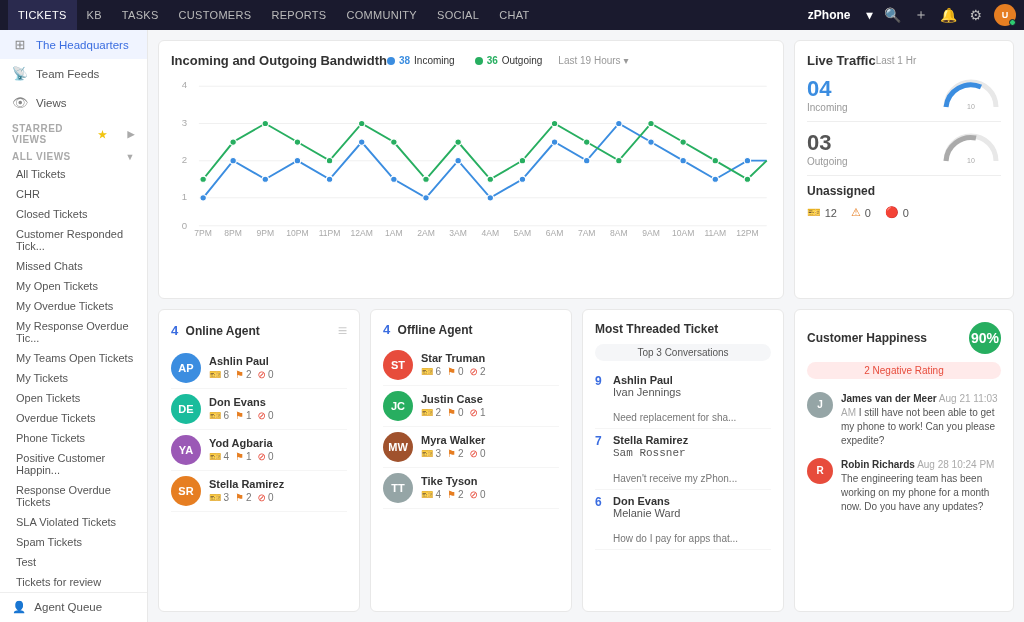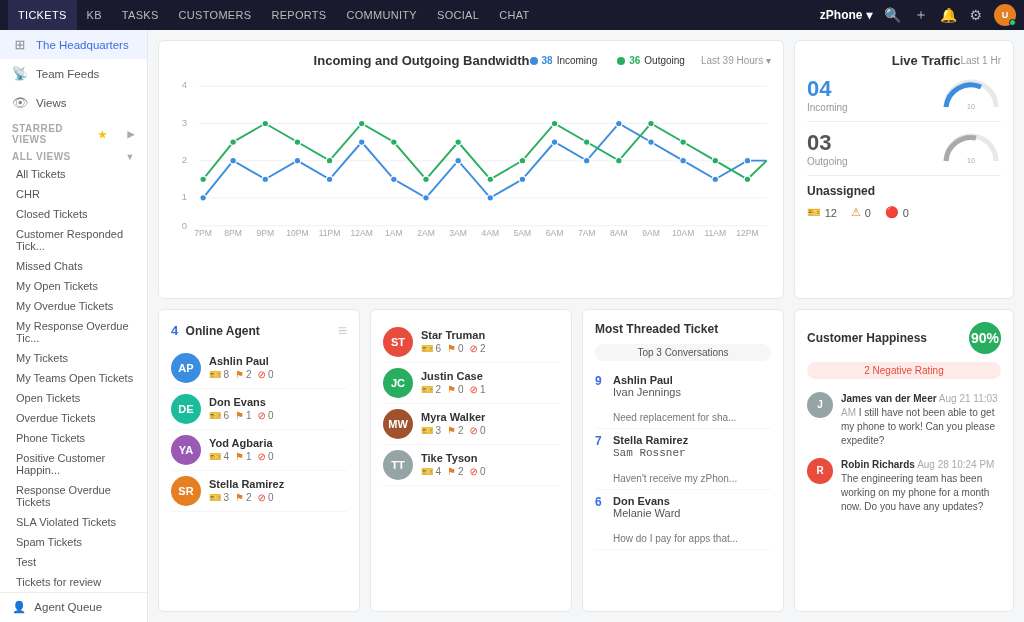--- a/index.html
+++ b/index.html
@@ -3,21 +3,21 @@
   <meta charset="utf-8">
   <style>
     * { box-sizing: border-box; margin: 0; padding: 0; }
     body { font-family: -apple-system, BlinkMacSystemFont, 'Segoe UI', sans-serif; font-size: 12px; background: #f5f6f8; color: #333; display: flex; flex-direction: column; height: 622px; overflow: hidden; }
 
     
     .top-nav { background: #1a1a2e; display: flex; align-items: center; height: 30px; padding: 0 8px; flex-shrink: 0; }
     .top-nav-item { color: #bbb; font-size: 11px; font-weight: 500; padding: 0 10px; height: 100%; display: flex; align-items: center; cursor: pointer; text-transform: uppercase; letter-spacing: 0.3px; }
     .top-nav-item.active { color: #fff; background: #2a2a4e; }
     .top-nav-right { margin-left: auto; display: flex; align-items: center; gap: 12px; }
-    .top-nav-brand { color: #fff; font-size: 12px; font-weight: 600; display: flex; align-items: center; gap: 4px; }
+    .top-nav-brand { color: #fff; font-size: 12px; font-weight: 600; display: flex; align-items: center; gap: 16px; }
     .top-nav-icon { color: #bbb; font-size: 14px; cursor: pointer; }
     .avatar-circle { width: 22px; height: 22px; border-radius: 50%; background: #e67e22; display: flex; align-items: center; justify-content: center; color: #fff; font-size: 9px; font-weight: 600; position: relative; }
     .avatar-dot { width: 7px; height: 7px; background: #2ecc71; border-radius: 50%; position: absolute; bottom: 0; right: 0; border: 1px solid #1a1a2e; }
 
     
     .main-layout { display: flex; flex: 1; overflow: hidden; }
 
     
     .sidebar { width: 148px; background: #fff; border-right: 1px solid #e8e8e8; display: flex; flex-direction: column; overflow-y: auto; flex-shrink: 0; }
     .sidebar-item { padding: 7px 12px; cursor: pointer; display: flex; align-items: center; gap: 8px; color: #555; font-size: 11.5px; }
@@ -33,21 +33,21 @@
     .sidebar-bottom-item { padding: 7px 12px; cursor: pointer; display: flex; align-items: center; gap: 8px; color: #555; font-size: 11.5px; }
 
     
     .content { flex: 1; overflow-y: auto; padding: 10px; display: grid; grid-template-columns: 1fr 220px; grid-template-rows: auto auto; gap: 10px; }
 
     
     .card { background: #fff; border-radius: 6px; border: 1px solid #e8e8e8; padding: 12px; }
 
     
     .bandwidth-card { grid-column: 1; grid-row: 1; }
-    .card-header { display: flex; align-items: center; justify-content: flex-end; margin-bottom: 8px; margin-left: 17px; }
+    .card-header { display: flex; align-items: center; justify-content: flex-start; margin-bottom: 8px; }
     .card-title { font-size: 13px; font-weight: 600; color: #333; }
     .card-subtitle { font-size: 10px; color: #999; }
     .chart-legend { display: flex; gap: 20px; font-size: 10px; }
     .legend-item { display: flex; align-items: center; gap: 4px; }
     .legend-dot { width: 8px; height: 8px; border-radius: 50%; }
     .chart-area { position: relative; height: 160px; }
     svg.chart { width: 100%; height: 100%; }
 
     
     .live-traffic-card { grid-column: 2; grid-row: 1; }
@@ -166,22 +166,22 @@
       <span class="arrow">▼</span>
     </div>
     <div class="sidebar-small-item">All Tickets</div>
     <div class="sidebar-small-item">CHR</div>
     <div class="sidebar-small-item">Closed Tickets</div>
     <div class="sidebar-small-item">Customer Responded Tick...</div>
     <div class="sidebar-small-item">Missed Chats</div>
     <div class="sidebar-small-item">My Open Tickets</div>
     <div class="sidebar-small-item">My Overdue Tickets</div>
     <div class="sidebar-small-item">My Response Overdue Tic...</div>
+    <div class="sidebar-small-item">My Teams Open Tickets</div>
     <div class="sidebar-small-item">My Tickets</div>
-    <div class="sidebar-small-item">My Teams Open Tickets</div>
     <div class="sidebar-small-item">Open Tickets</div>
     <div class="sidebar-small-item">Overdue Tickets</div>
     <div class="sidebar-small-item">Phone Tickets</div>
     <div class="sidebar-small-item">Positive Customer Happin...</div>
     <div class="sidebar-small-item">Response Overdue Tickets</div>
     <div class="sidebar-small-item">SLA Violated Tickets</div>
     <div class="sidebar-small-item">Spam Tickets</div>
     <div class="sidebar-small-item">Test</div>
     <div class="sidebar-small-item">Tickets for review</div>
     <div class="sidebar-bottom">
@@ -208,21 +208,21 @@
               <div class="legend-dot" style="background:#3b8de0;"></div>
               <span style="color:#3b8de0;font-weight:700;">38</span>
               <span>Incoming</span>
             </div>
             <div class="legend-item">
               <div class="legend-dot" style="background:#27ae60;"></div>
               <span style="color:#27ae60;font-weight:700;">36</span>
               <span>Outgoing</span>
             </div>
           </div>
-          <span class="card-subtitle" style="cursor:pointer;">Last 39 Hours ▾</span>
+          <span class="card-subtitle" style="cursor:pointer;">Last 19 Hours ▾</span>
         </div>
       </div>
       <div class="chart-area">
         <svg class="chart" viewBox="0 0 560 155" preserveAspectRatio="none">
 
           <text x="10" y="12" font-size="9" fill="#aaa">4</text>
           <text x="10" y="48" font-size="9" fill="#aaa">3</text>
           <text x="10" y="84" font-size="9" fill="#aaa">2</text>
           <text x="10" y="120" font-size="9" fill="#aaa">1</text>
           <text x="10" y="148" font-size="9" fill="#aaa">0</text>
@@ -401,20 +401,26 @@
         <span class="agent-stat"><span style="color:#3b8de0;">🎫</span> 3</span>
         <span class="agent-stat"><span style="color:#e67e22;">⚑</span> 2</span>
         <span class="agent-stat"><span style="color:#e74c3c;">⊘</span> 0</span>
       </div>
     </div>
   </div>
           </div>
       </div>
 
       <div class="card agent-card">
+        <div class="agent-card-header">
+          <div>
+            <span class="agent-count">4</span>
+            <span class="agent-title">Offline Agent</span>
+          </div>
+        </div>
         <div id="offline-agents-list">
             <div class="agent-row">
     <div class="agent-avatar av-red">ST</div>
     <div class="agent-info">
       <div class="agent-name">Star Truman</div>
       <div class="agent-stats">
         <span class="agent-stat"><span style="color:#3b8de0;">🎫</span> 6</span>
         <span class="agent-stat"><span style="color:#e67e22;">⚑</span> 0</span>
         <span class="agent-stat"><span style="color:#e74c3c;">⊘</span> 2</span>
       </div>

